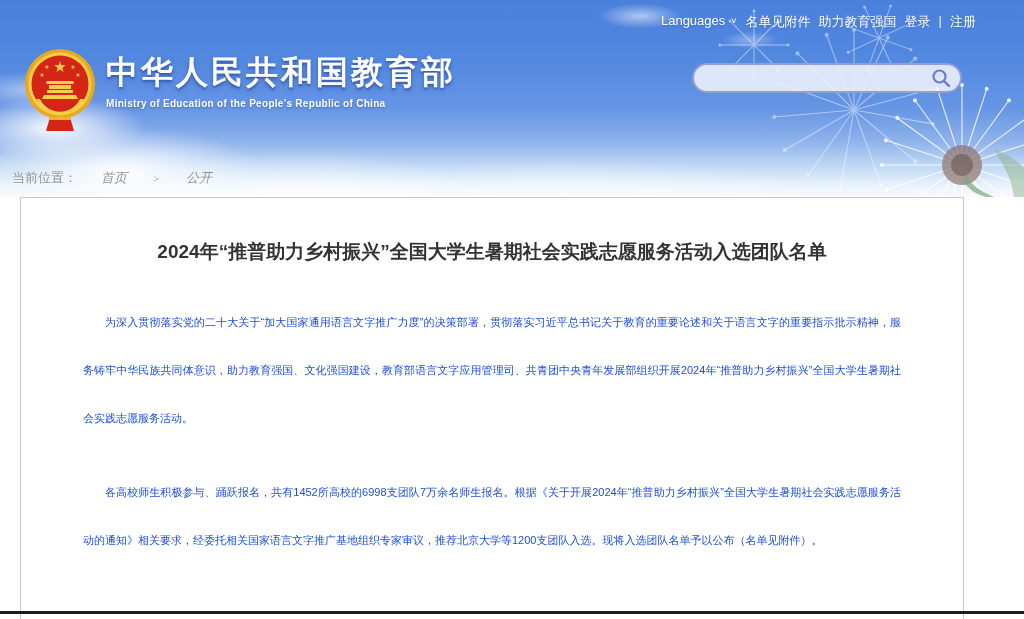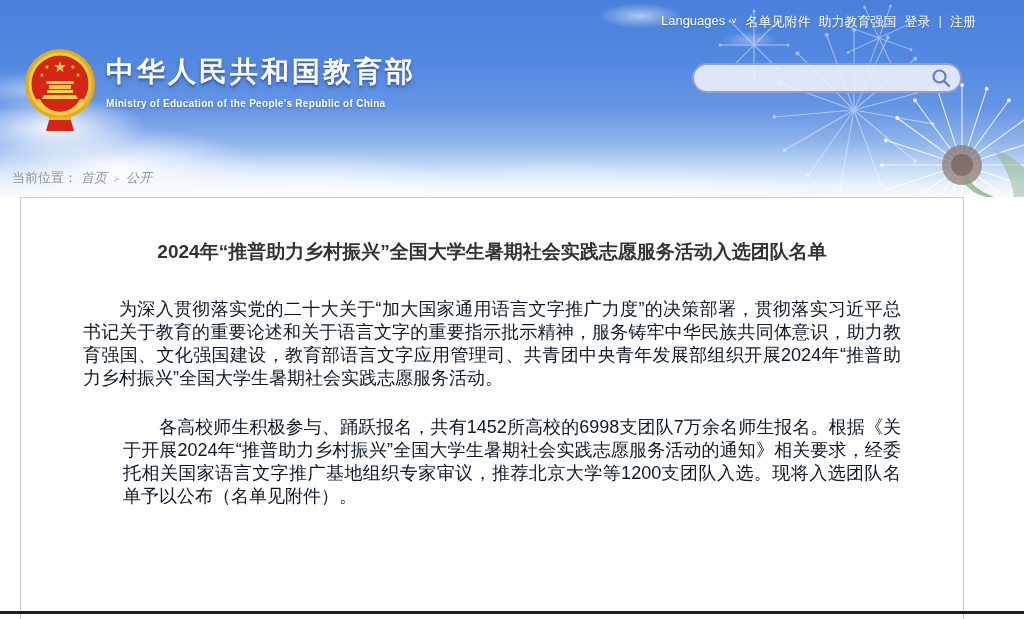--- a/index.html
+++ b/index.html
@@ -37,21 +37,21 @@
   }
   .top-nav .nav-item { cursor: pointer; display: inline-flex; align-items: center; gap: 5px; text-shadow: 0 1px 2px rgba(40,70,140,.35); }
   .top-nav .caret { font-size: 10px; opacity: .9; transform: scaleY(.8); }
   .top-nav .sep { opacity: .85; }
 
   
   .logo-block { position: absolute; left: 22px; top: 47px; display: flex; align-items: flex-start; cursor: pointer; }
   .emblem { width: 76px; height: 86px; }
   .site-titles { margin-left: 8px; padding-top: 2px; }
   .site-title {
-    font-size: 28px; font-weight: bold; color: #ffffff; letter-spacing: 3px;
+    font-size: 32px; font-weight: bold; color: #ffffff; letter-spacing: 3px;
     text-shadow: 0 2px 2px rgba(36,70,150,.55), 0 3px 5px rgba(36,70,150,.35);
     line-height: 46px;
   }
   .site-subtitle {
     font-size: 10px; font-weight: bold; color: #ffffff; letter-spacing: .3px;
     text-shadow: 0 1px 2px rgba(36,70,150,.5); margin-top: 3px;
   }
 
   
   .search-box {
@@ -62,42 +62,42 @@
   }
   .search-input {
     flex: 1; height: 100%; border: none; outline: none; background: transparent;
     padding: 0 8px 0 14px; font-size: 14px; color: #445;
   }
   .search-btn { width: 30px; height: 26px; border: none; background: transparent; cursor: pointer; display: flex; align-items: center; justify-content: center; padding-right: 8px; }
 
   
   .breadcrumb {
     position: absolute; left: 12px; top: 169px; font-size: 13px; color: #8d9199;
-    display: flex; align-items: center; gap: 4px; text-shadow: 0 1px 0 rgba(255,255,255,.8);
+    display: flex; align-items: center; gap: 24px; text-shadow: 0 1px 0 rgba(255,255,255,.8);
   }
   .breadcrumb .crumb-link { color: #8d9199; cursor: pointer; font-style: italic; }
   .breadcrumb .crumb-sep { font-size: 11px; color: #a0a4ab; }
 
   
   .content-card {
     position: absolute; left: 20px; top: 197px; width: 944px; height: 458px;
     background: #ffffff; border: 1px solid #c9c9c9; border-bottom: none;
     overflow: hidden;
   }
   .article { padding: 40px 62px 0 62px; color: #333; }
   .article-title {
     text-align: center; font-size: 19px; font-weight: bold; color: #333;
     line-height: 28px;
   }
   .article p {
-    font-size: 18px; line-height: 23px; color: #0f172a;
+    font-size: 11px; line-height: 48px; color: #1d4ed8;
     text-indent: 2em; text-align: justify;
   }
   .article p.p1 { margin-top: 32px; }
-  .article p.p2 { margin-top: 26px; margin-left: 40px; }
+  .article p.p2 { margin-top: 26px; }
   .attachment-line { margin-top: 26px; font-size: 16.5px; line-height: 30px; text-indent: 2em; }
   .attachment-label { color: #333; }
   .attachment-link { color: #2626dc; cursor: pointer; text-decoration: none; }
 
   
   .footer-edge { position: absolute; left: 0; top: 611px; width: 1024px; height: 3px; background: #1d1d1f; }
 </style>
 </head>
 <body>
 

